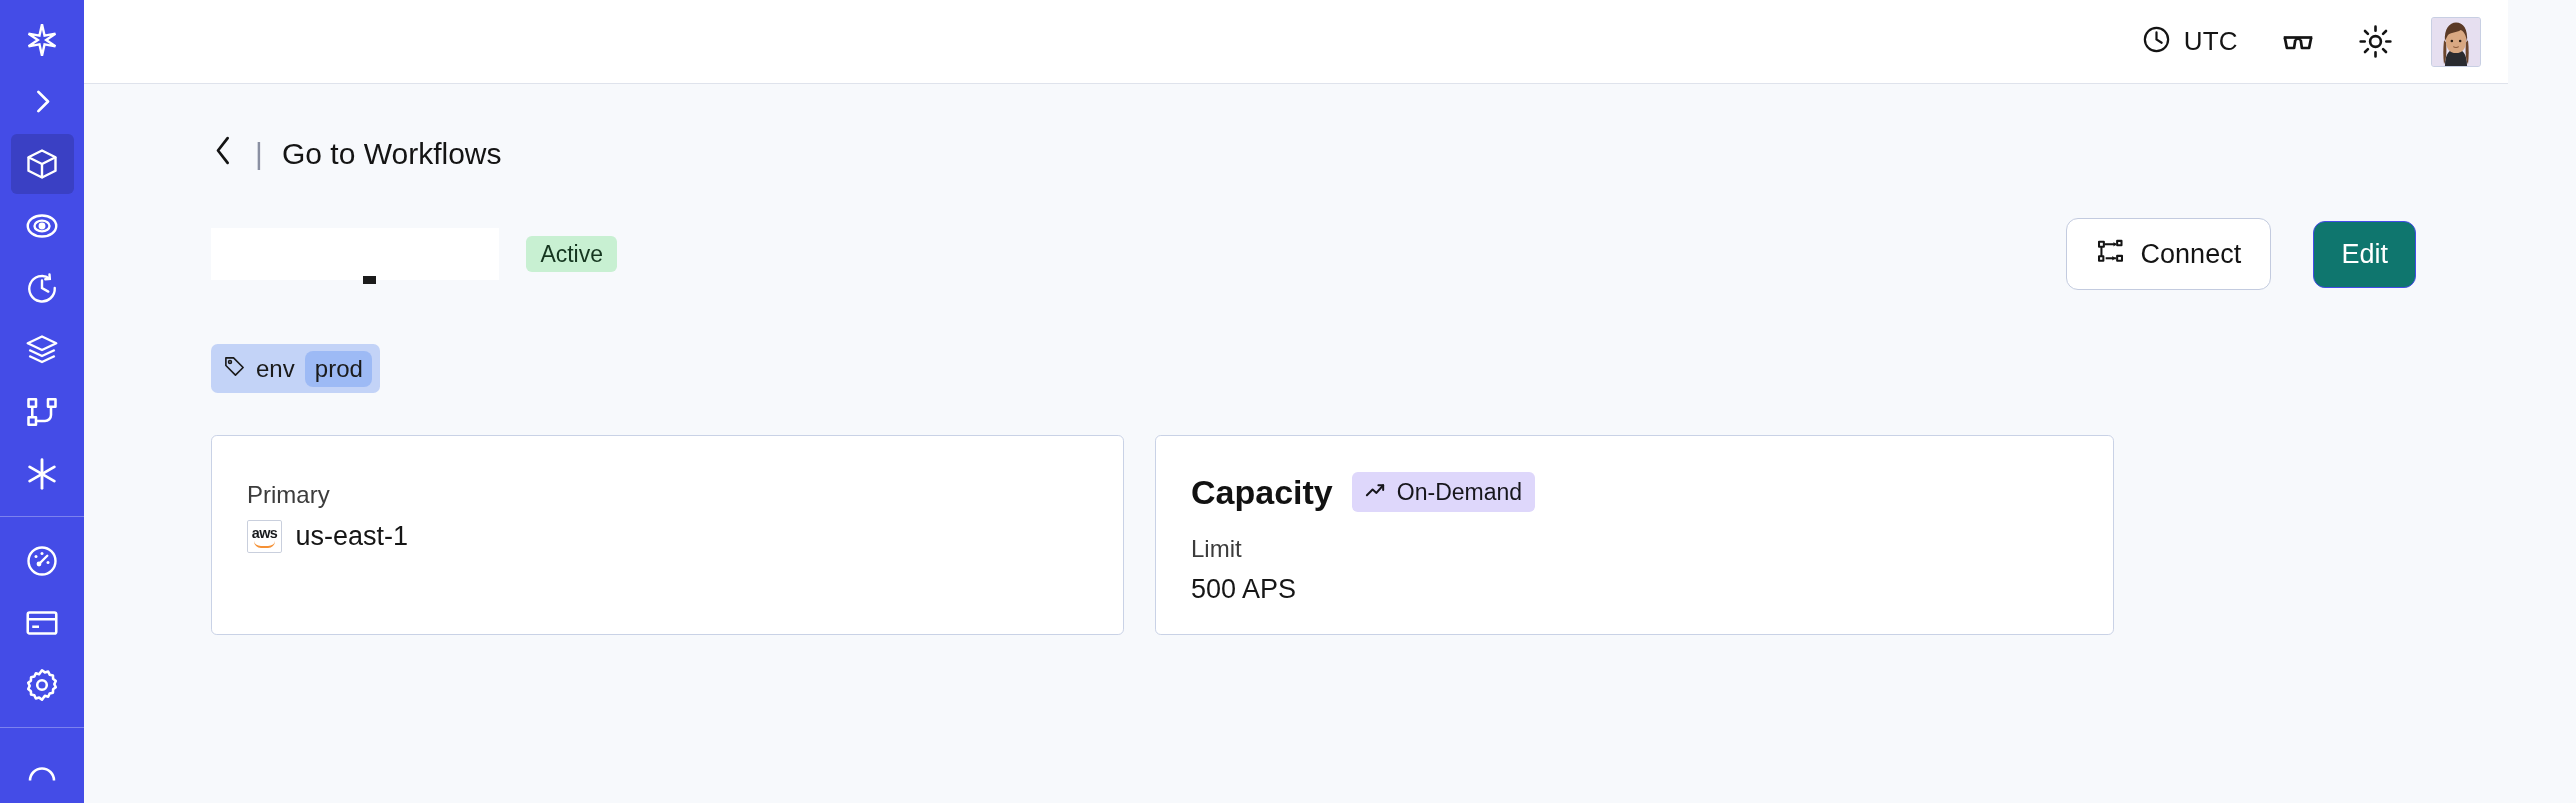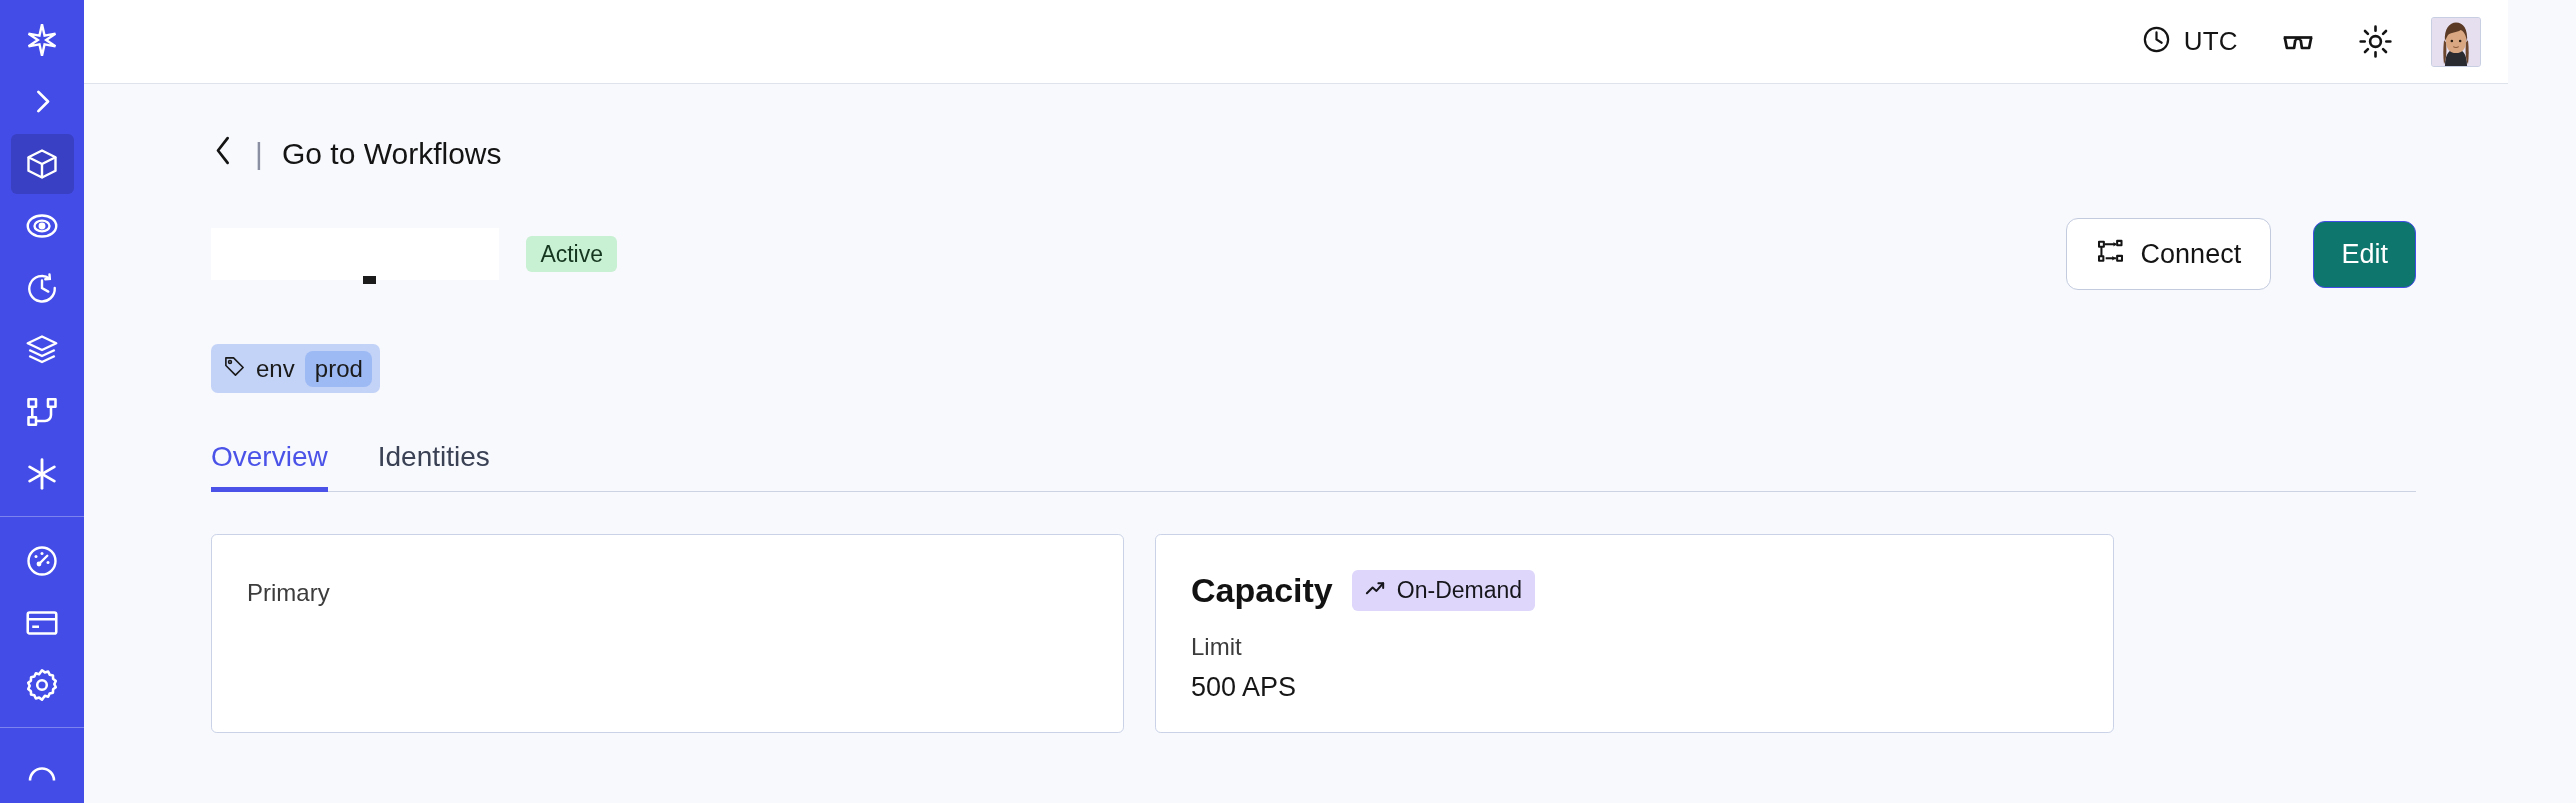--- a/index.html
+++ b/index.html
@@ -503,29 +503,32 @@
             <svg width="23" height="23" viewBox="0 0 24 24" fill="none" stroke="#1a1a1a" stroke-width="1.7" stroke-linejoin="round">
               <path d="M3 3 H11 L21 13 L13 21 L3 11 Z"></path>
               <circle cx="7.3" cy="7.3" r="1.5"></circle>
             </svg>
           </span>
           <span>env</span>
           <span class="chip-val">prod</span>
         </span>
       </div>
 
-      <div class="tabs">
-        <div class="tab active">Overview</div>
-        <div class="tab">Identities</div>
-      </div>
 
       <div class="cards">
 
         <section class="card card-region">
           <div class="card-sub">Primary</div>
+          <div class="card-val">
+            <span class="aws-logo">
+              <span class="aws-txt">aws</span>
+              <span class="aws-smile"></span>
+            </span>
+            <span>us-east-1</span>
+          </div>
         </section>
 
         <section class="card card-capacity">
           <div class="card-head">
             <span class="card-title">Capacity</span>
             <span class="badge-demand">
               <span>
                 <svg width="23" height="23" viewBox="0 0 24 24" fill="none" stroke="#17161c" stroke-width="2.1" stroke-linecap="round" stroke-linejoin="round">
                   <polyline points="3,17 9,11 13,14.5 20,6.5"></polyline>
                   <polyline points="15,6.5 20,6.5 20,11.5"></polyline>

